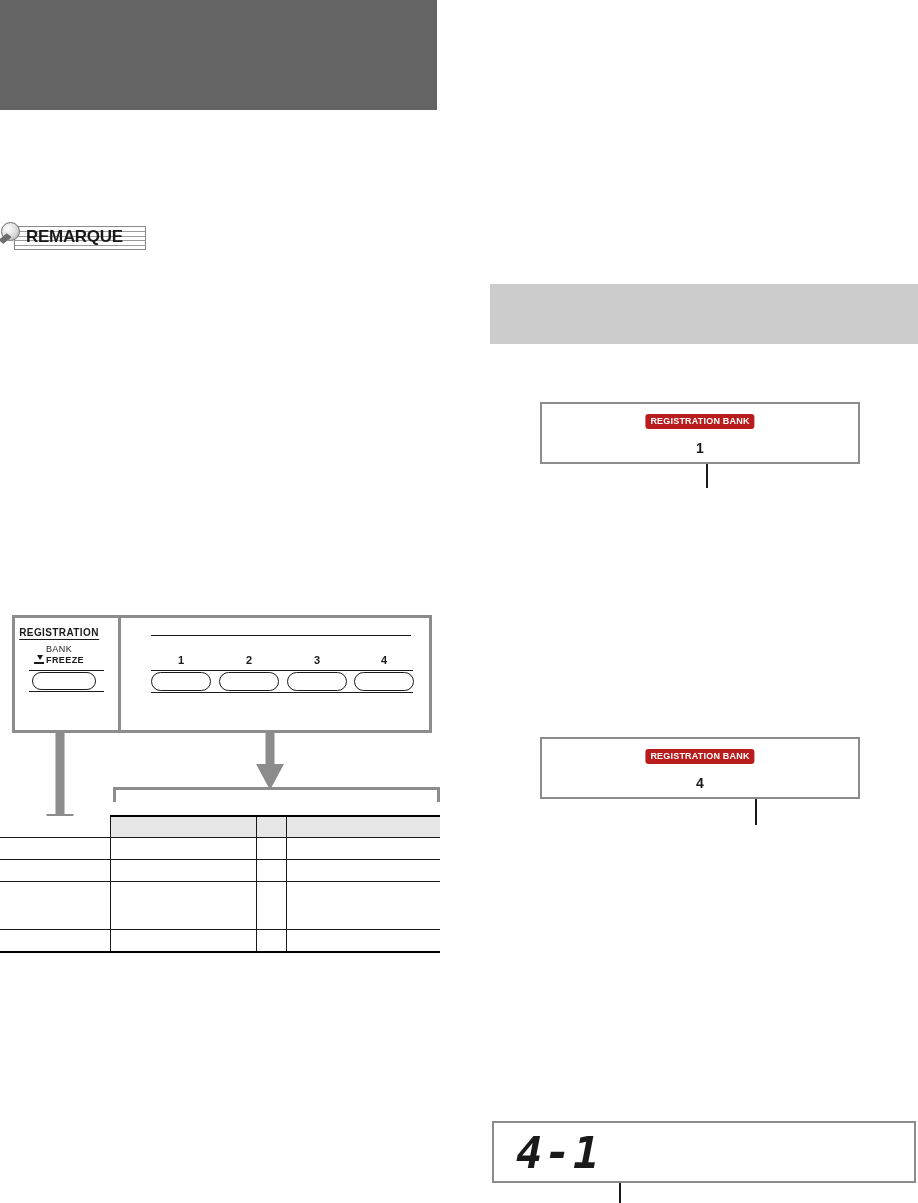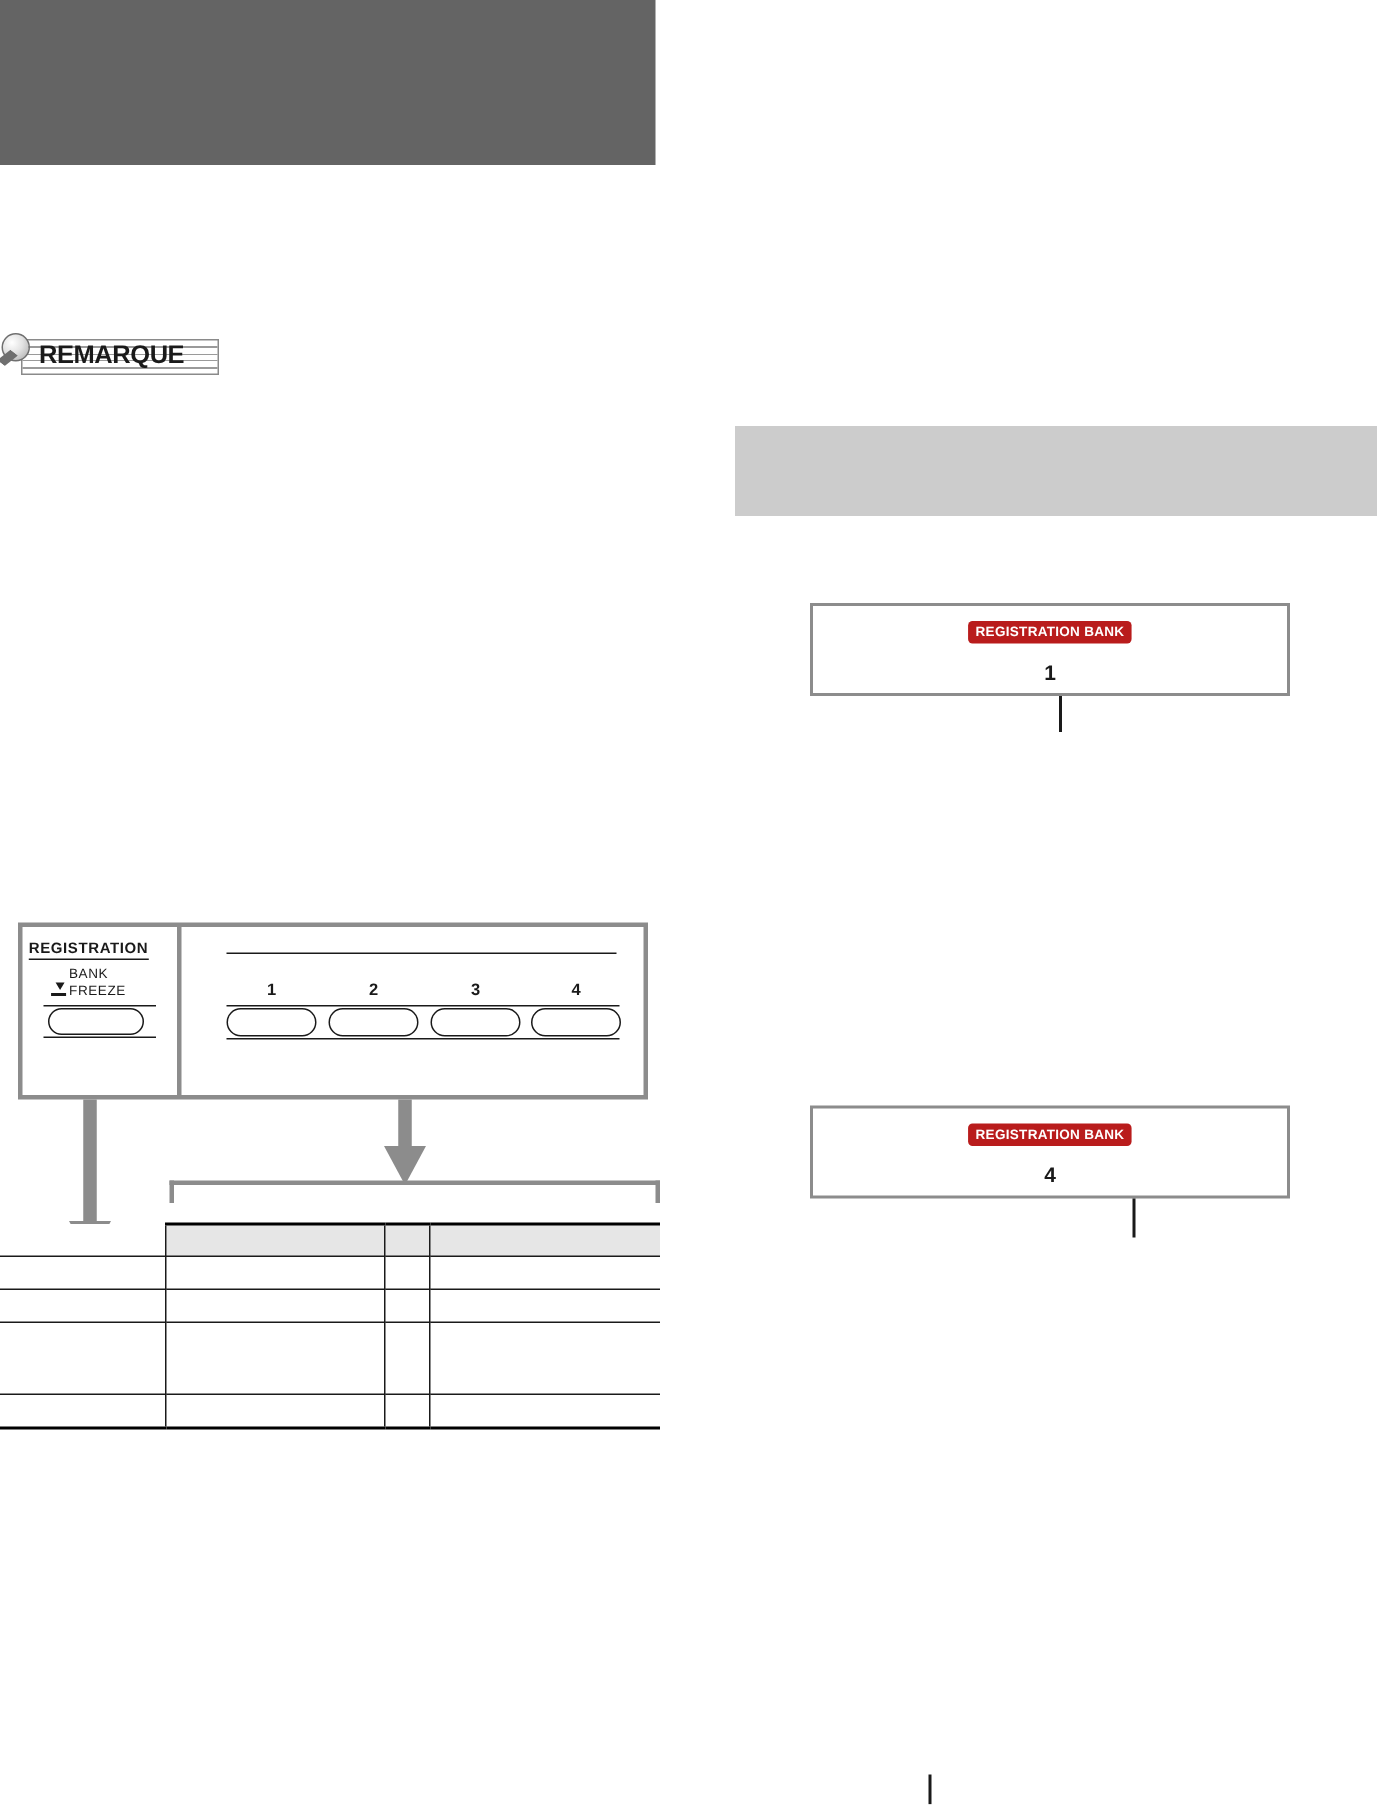--- a/index.html
+++ b/index.html
@@ -181,21 +181,21 @@
     content: "";
     position: absolute;
     left: 0px;
     bottom: 1px;
     width: 10px;
     height: 2px;
     background: #1a1a1a;
   }
   .reg-freeze-row .txt {
     font-size: 9px;
-    font-weight: normal;
+    font-weight: bold;
     letter-spacing: 0.4px;
     color: #1a1a1a;
     font-family: "Liberation Sans", sans-serif;
   }
   .bank-btn-wrap {
     position: absolute;
     left: 14px;
     top: 52px;
     width: 75px;
     height: 22px;
@@ -510,15 +510,18 @@
     <div class="bank-number">1</div>
   </div>
   <div class="leader" style="left:706px; top:464px; height:24px;"></div>
 
   <div class="lcd-box" style="left:540px; top:737px; width:320px; height:62px;">
     <div class="bank-badge">REGISTRATION BANK</div>
     <div class="bank-number">4</div>
   </div>
   <div class="leader" style="left:755px; top:799px; height:26px;"></div>
 
+  <div class="seg-box" style="left:492px; top:1121px; width:424px; height:62px;">
+    <div class="seg-text">4-1</div>
+  </div>
   <div class="leader" style="left:619px; top:1183px; height:20px;"></div>
 
 </div>
 
 </body></html>

